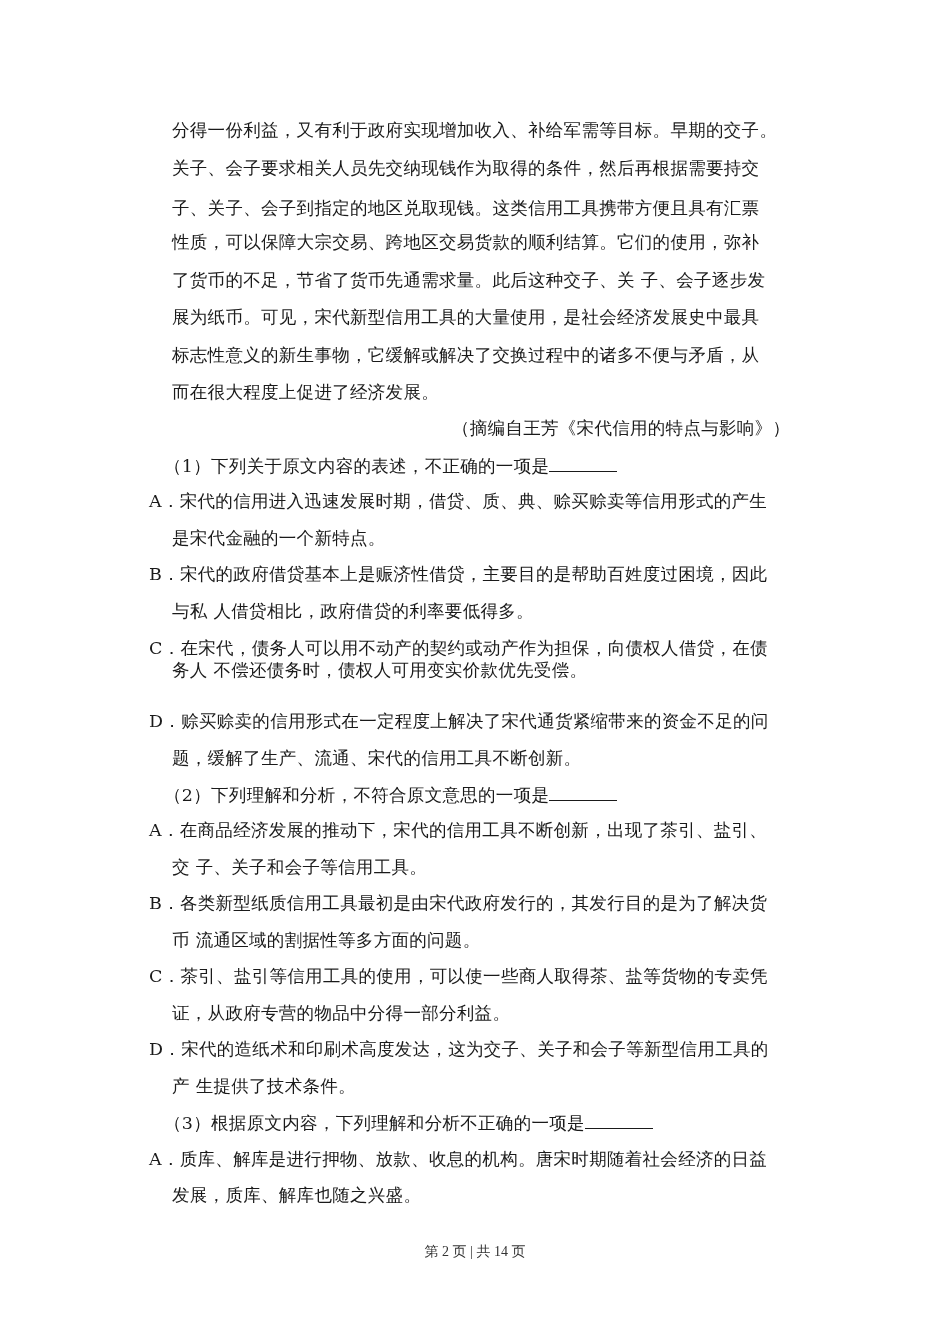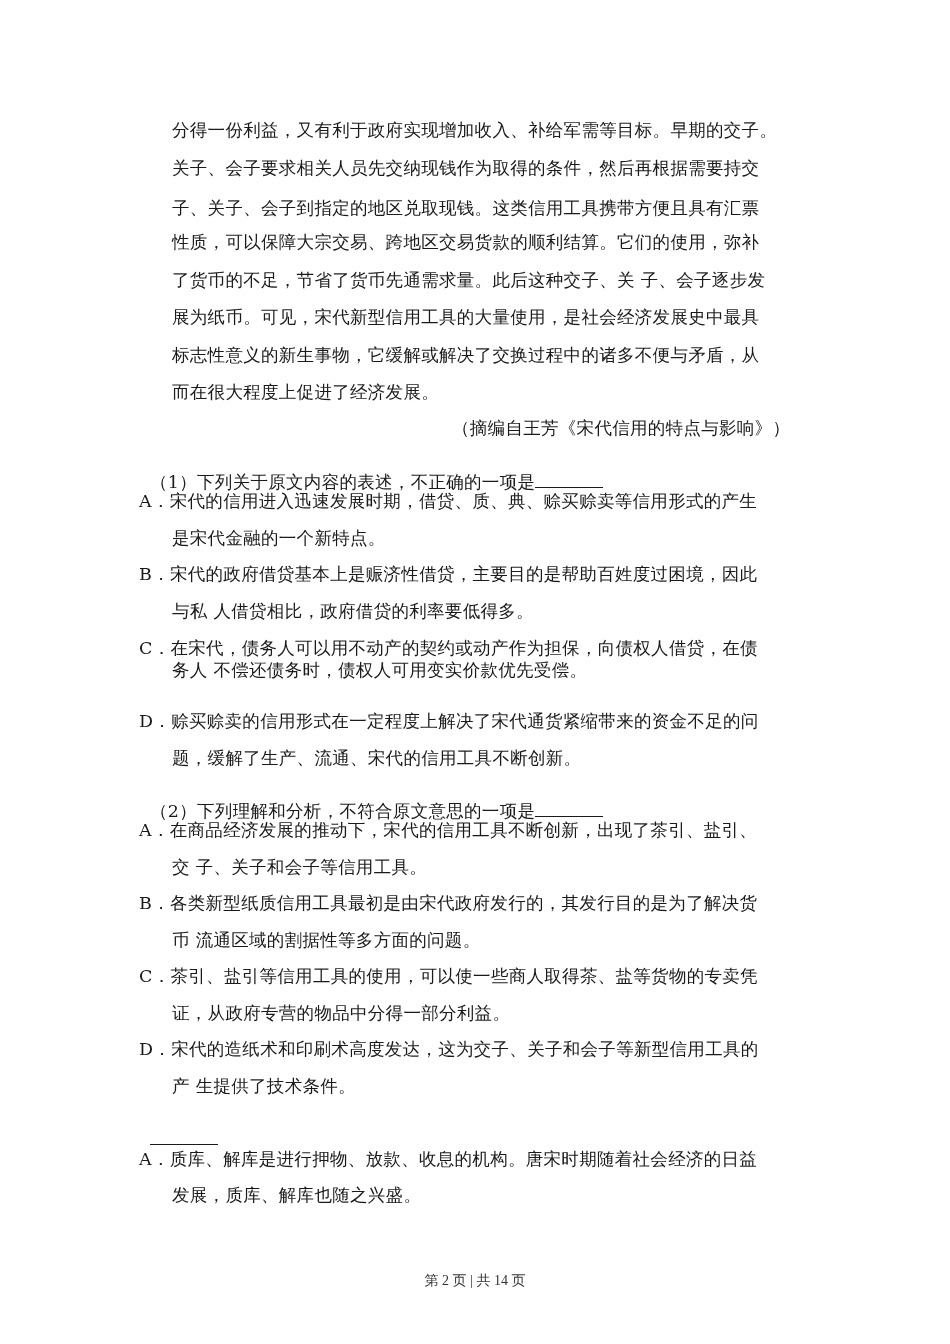--- a/index.html
+++ b/index.html
@@ -7,31 +7,31 @@
     width: 950px; height: 1344px; position: relative; overflow: hidden;
     font-family: "DejaVu Serif", "Liberation Serif", serif;
     color: #1a1a1a;
   }
   .page { position: absolute; left: 0; top: 0; width: 950px; height: 985px; }
   .line {
     position: absolute; white-space: nowrap;
     font-size: 17.5px; letter-spacing: 0.3px; line-height: 24px;
   }
   .p { left: 172px; }
-  .q { left: 150px; margin-top: 16px; }
-  .opt { left: 139px; }
+  .q { left: 164px; }
+  .opt { left: 149px; }
   .cont { left: 172px; }
   .source { left: 452px; }
   .blank {
     display: inline-block; width: 68px; border-bottom: 1px solid #1a1a1a;
     height: 18px; vertical-align: baseline;
   }
   .footer {
     position: absolute; top: 1243px; left: 0; width: 950px; text-align: center;
-    font-size: 14px; color: #333; font-family: "Liberation Serif", serif; margin-top: 29px;
+    font-size: 14px; color: #333; font-family: "Liberation Serif", serif;
   }
 </style>
 </head>
 <body>
 
 <div class="page">
 
   <div>
     <div class="line p" style="top:118px">分得一份利益，又有利于政府实现增加收入、补给军需等目标。早期的交子。</div>
     <div class="line p" style="top:156px">关子、会子要求相关人员先交纳现钱作为取得的条件，然后再根据需要持交</div>
@@ -67,20 +67,20 @@
     <div class="line opt" style="top:891px"><span>B．</span><span>各类新型纸质信用工具最初是由宋代政府发行的，其发行目的是为了解决货</span></div>
     <div class="line cont" style="top:928px">币  流通区域的割据性等多方面的问题。</div>
     <div class="line opt" style="top:964px"><span>C．</span><span>茶引、盐引等信用工具的使用，可以使一些商人取得茶、盐等货物的专卖凭</span></div>
     <div class="line cont" style="top:1001px">证，从政府专营的物品中分得一部分利益。</div>
     <div class="line opt" style="top:1037px"><span>D．</span><span>宋代的造纸术和印刷术高度发达，这为交子、关子和会子等新型信用工具的</span></div>
     <div class="line cont" style="top:1074px">产  生提供了技术条件。</div>
   </div>
 
   <div>
     <div class="line q" style="top:1110px">
-      <span class="blank"></span>
+      <span>（3）根据原文内容，下列理解和分析不正确的一项是</span><span class="blank"></span>
     </div>
     <div class="line opt" style="top:1147px"><span>A．</span><span>质库、解库是进行押物、放款、收息的机构。唐宋时期随着社会经济的日益</span></div>
     <div class="line cont" style="top:1183px">发展，质库、解库也随之兴盛。</div>
   </div>
 
   <div class="footer">第 2 页  | 共 14 页</div>
 </div>
 
 </body></html>

